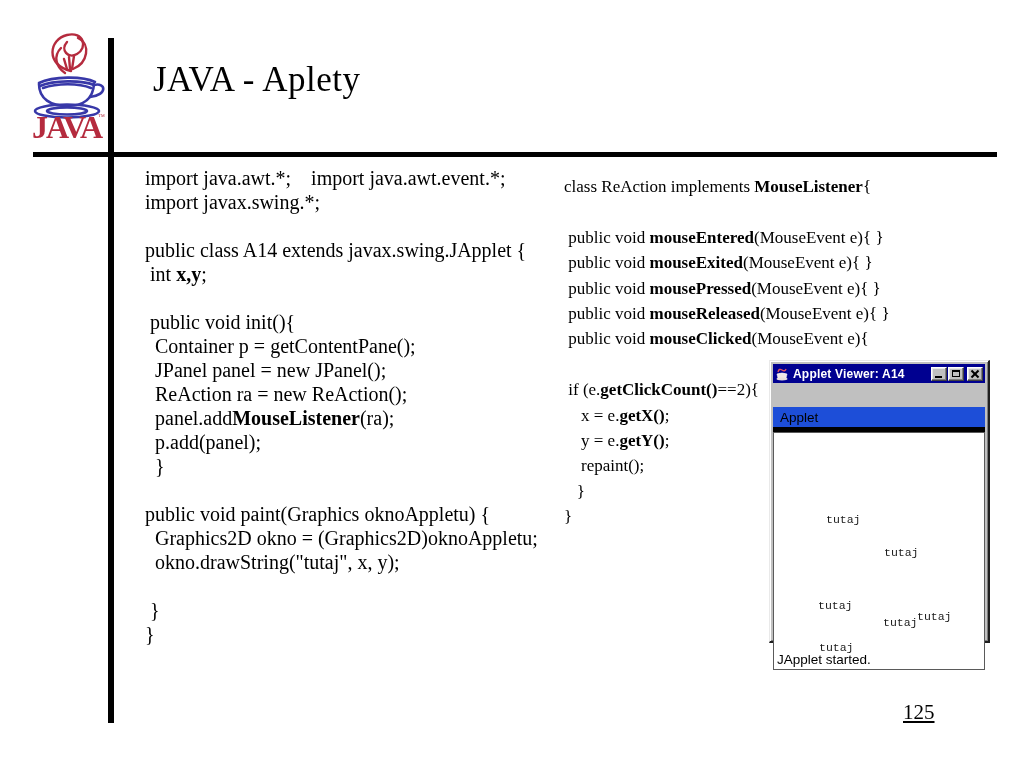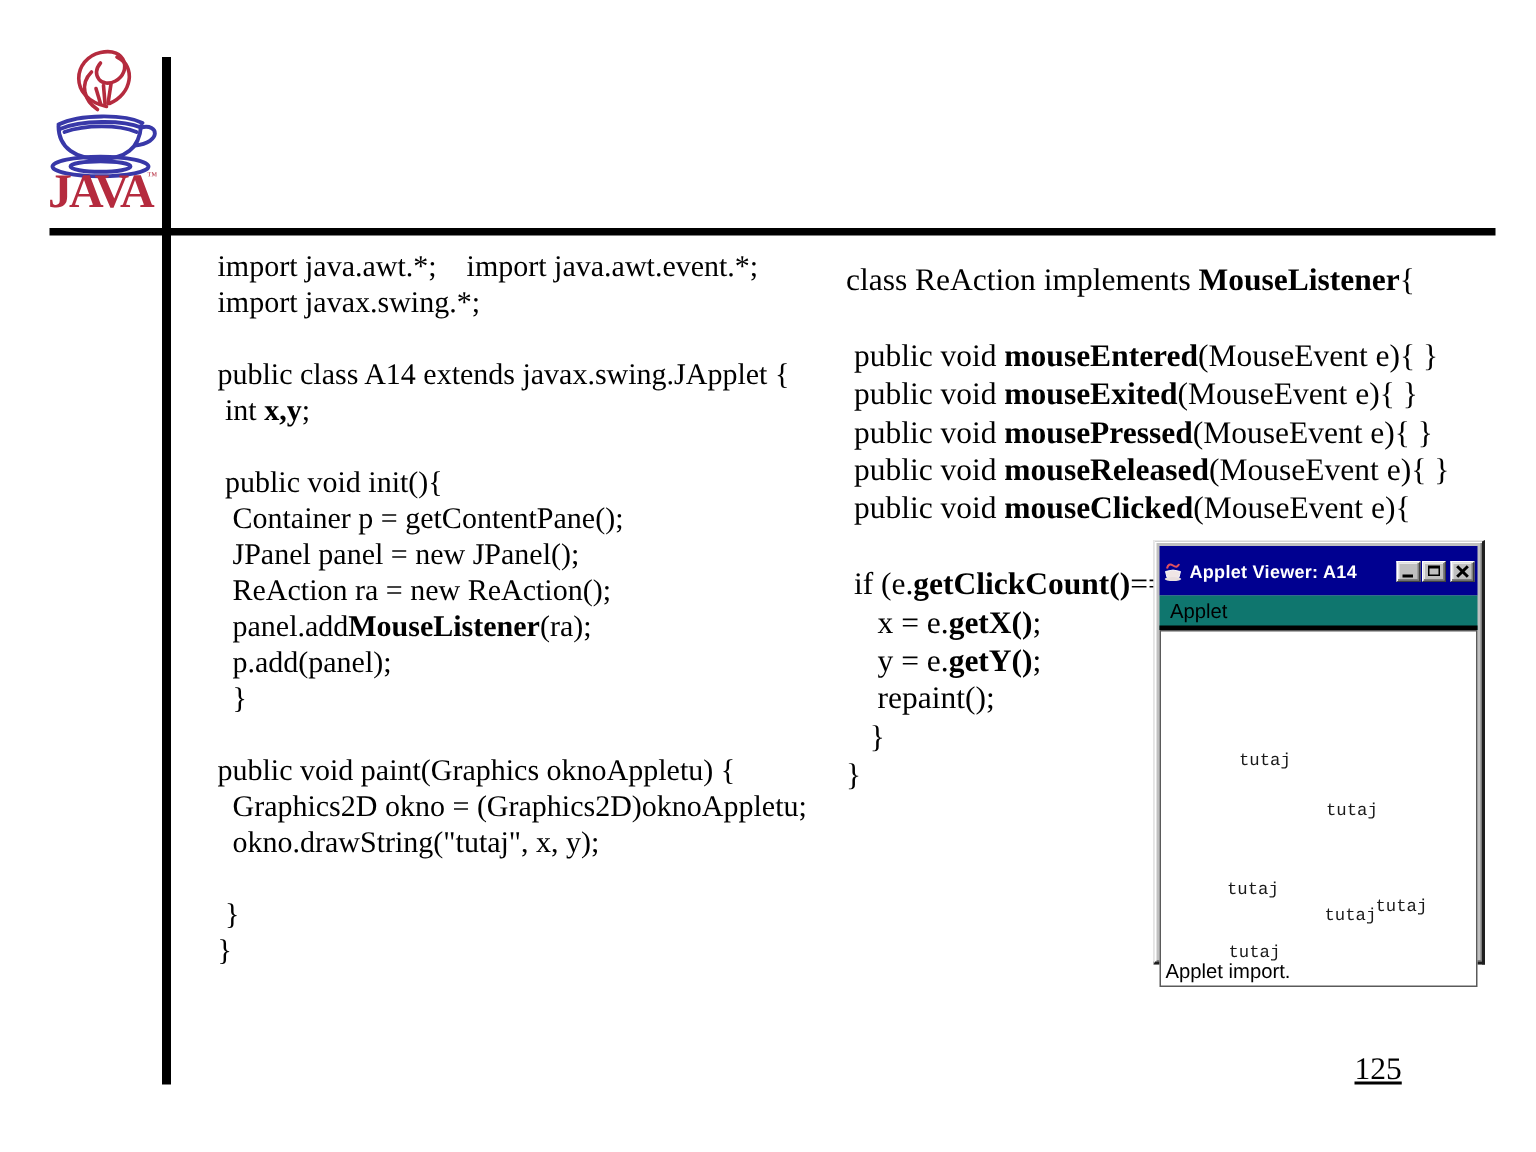--- a/index.html
+++ b/index.html
@@ -11,48 +11,48 @@
   .hline{position:absolute;left:33px;top:152px;width:964px;height:5px;background:#000;}
 
   .logo{position:absolute;left:27px;top:27px;width:80px;height:116px;}
 
   .page-title{position:absolute;left:153px;top:60px;font-size:35px;letter-spacing:.5px;}
 
   
   .code{position:absolute;white-space:pre;}
   .code .code-line span.b{font-weight:bold;}
   .code-left{left:145px;top:166px;font-size:20px;line-height:24px;width:430px;}
-  .code-right{left:564px;top:174px;font-size:21px;line-height:25.4px;width:420px;}
+  .code-right{left:564px;top:174px;font-size:17px;line-height:25.4px;width:420px;}
 
   
   .applet-window{position:absolute;left:769px;top:360px;width:221px;height:283px;
     background:#c0c0c0;box-sizing:border-box;z-index:5;
     border-top:1px solid #e9e9e9;border-left:1px solid #e9e9e9;
     border-right:2px solid #1f1f1f;border-bottom:2px solid #1f1f1f;
     box-shadow:inset 1px 1px 0 #ffffff, inset -1px -1px 0 #7d7d7d;
     padding:3px;font-family:"Liberation Sans","DejaVu Sans",sans-serif;}
-  .titlebar{height:33px;background:#000090;display:flex;align-items:center;padding:0 2px;}
+  .titlebar{height:19px;background:#000090;display:flex;align-items:center;padding:0 2px;}
   .titlebar .win-icon{width:14px;height:14px;flex:0 0 auto;}
   .titlebar .win-title{color:#fff;font-weight:bold;font-size:12px;margin-left:4px;
     white-space:nowrap;flex:1 1 auto;letter-spacing:.2px;}
   .win-buttons{display:flex;gap:1px;align-items:center;}
   .win-btn{width:16px;height:14px;background:#c0c0c0;position:relative;box-sizing:border-box;
     border-top:1px solid #ffffff;border-left:1px solid #ffffff;
     border-right:1px solid #404040;border-bottom:1px solid #404040;
     box-shadow:inset -1px -1px 0 #808080, inset 1px 1px 0 #e8e8e8;}
   .win-btn.close{margin-left:2px;}
   .glyph-min::after{content:"";position:absolute;left:3px;bottom:2px;width:7px;height:2px;background:#000;}
   .glyph-max::after{content:"";position:absolute;left:3px;top:2px;width:8px;height:7px;
     border:1px solid #000;border-top-width:2px;box-sizing:border-box;}
   .glyph-close::before,.glyph-close::after{content:"";position:absolute;left:2px;top:5.5px;width:10px;height:2px;background:#000;}
   .glyph-close::before{transform:rotate(45deg);}
   .glyph-close::after{transform:rotate(-45deg);}
 
-  .menubar{height:20px;background:#0f766e;display:flex;align-items:center;
-    border-bottom:3px solid #000000;}
+  .menubar{height:20px;background:#1d4ed8;display:flex;align-items:center;
+    border-bottom:5px solid #000000;margin-top:24px;}
   .menu-item{font-size:13.5px;color:#000;padding:0 7px;}
 
   .applet-content{position:relative;height:238px;background:#ffffff;
     border:1px solid #5a5a5a;box-sizing:border-box;overflow:hidden;}
   .tutaj{position:absolute;font-size:11.5px;color:#1a1a1a;
     font-family:Liberation Mono, monospace;white-space:nowrap;margin-top:38px;}
   .applet-status{position:absolute;left:3px;bottom:2px;font-size:13.5px;color:#000;}
 
   .page-number{position:absolute;left:903px;top:700px;font-size:21px;text-decoration:underline;}
 </style>
@@ -79,20 +79,21 @@
       <ellipse cx="40" cy="84" rx="32" ry="6.5"></ellipse>
       <ellipse cx="40" cy="84" rx="20" ry="3.5"></ellipse>
     </g>
     <text x="5" y="111" font-family="Liberation Serif, DejaVu Serif, serif" font-weight="bold" font-size="32" fill="#b52b3e" letter-spacing="-2">JAVA</text>
     <text x="71" y="92" font-size="7" fill="#b52b3e">™</text>
   </svg>
 
   <div class="vline"></div>
   <div class="hline"></div>
 
+  <div class="page-title">JAVA - Aplety</div>
 
   <div id="code-left" class="code code-left"><div class="code-line"><span>import java.awt.*;    import java.awt.event.*;</span></div><div class="code-line"><span>import javax.swing.*;</span></div><div class="code-line">&nbsp;</div><div class="code-line"><span>public class A14 extends javax.swing.JApplet {</span></div><div class="code-line"><span> int </span><span class="b">x,y</span><span>;</span></div><div class="code-line">&nbsp;</div><div class="code-line"><span> public void init(){</span></div><div class="code-line"><span>  Container p = getContentPane();</span></div><div class="code-line"><span>  JPanel panel = new JPanel();</span></div><div class="code-line"><span>  ReAction ra = new ReAction();</span></div><div class="code-line"><span>  panel.add</span><span class="b">MouseListener</span><span>(ra);</span></div><div class="code-line"><span>  p.add(panel);</span></div><div class="code-line"><span>  }</span></div><div class="code-line">&nbsp;</div><div class="code-line"><span>public void paint(Graphics oknoAppletu) {</span></div><div class="code-line"><span>  Graphics2D okno = (Graphics2D)oknoAppletu;</span></div><div class="code-line"><span>  okno.drawString("tutaj", x, y);</span></div><div class="code-line">&nbsp;</div><div class="code-line"><span> }</span></div><div class="code-line"><span>}</span></div></div>
   <div id="code-right" class="code code-right"><div class="code-line"><span>class ReAction implements </span><span class="b">MouseListener</span><span>{</span></div><div class="code-line">&nbsp;</div><div class="code-line"><span> public void </span><span class="b">mouseEntered</span><span>(MouseEvent e){ }</span></div><div class="code-line"><span> public void </span><span class="b">mouseExited</span><span>(MouseEvent e){ }</span></div><div class="code-line"><span> public void </span><span class="b">mousePressed</span><span>(MouseEvent e){ }</span></div><div class="code-line"><span> public void </span><span class="b">mouseReleased</span><span>(MouseEvent e){ }</span></div><div class="code-line"><span> public void </span><span class="b">mouseClicked</span><span>(MouseEvent e){</span></div><div class="code-line">&nbsp;</div><div class="code-line"><span> if (e.</span><span class="b">getClickCount()</span><span>==2){</span></div><div class="code-line"><span>    x = e.</span><span class="b">getX()</span><span>;</span></div><div class="code-line"><span>    y = e.</span><span class="b">getY()</span><span>;</span></div><div class="code-line"><span>    repaint();</span></div><div class="code-line"><span>   }</span></div><div class="code-line"><span>}</span></div></div>
 
   <div class="applet-window">
     <div class="titlebar" style="background: rgb(0, 0, 144);">
       <svg class="win-icon" viewBox="0 0 14 14" aria-hidden="true">
         <path d="M3,5 Q4,1 7,3 Q10,5 11,2" fill="none" stroke="#e05060" stroke-width="1.4"></path>
         <path d="M2,7 Q7,5 12,7 L11,11 Q7,13 3,11 Z" fill="#f0e6e6" stroke="#ffffff" stroke-width="0.6"></path>
         <ellipse cx="7" cy="12" rx="5.5" ry="1.4" fill="#e8dede"></ellipse>
@@ -101,21 +102,21 @@
       <span class="win-buttons">
         <span class="win-btn glyph-min"></span>
         <span class="win-btn glyph-max"></span>
         <span class="win-btn glyph-close close"></span>
       </span>
     </div>
     <div class="menubar">
       <span class="menu-item">Applet</span>
     </div>
     <div id="applet-content" class="applet-content">
-      <span class="applet-status">Applet import.</span>
+      <span class="applet-status">JApplet started.</span>
     <span class="tutaj" style="left: 52px; top: 42px;">tutaj</span>
         <span class="tutaj" style="left: 110px; top: 75px;">tutaj</span>
         <span class="tutaj" style="left: 44px; top: 128px;">tutaj</span>
         <span class="tutaj" style="left: 143px; top: 139px;">tutaj</span>
         <span class="tutaj" style="left: 109px; top: 145px;">tutaj</span>
         <span class="tutaj" style="left: 45px; top: 170px;">tutaj</span>
         <span class="tutaj" style="left: 171px; top: 201px;">tutaj</span>
       </div>
   </div>
 

